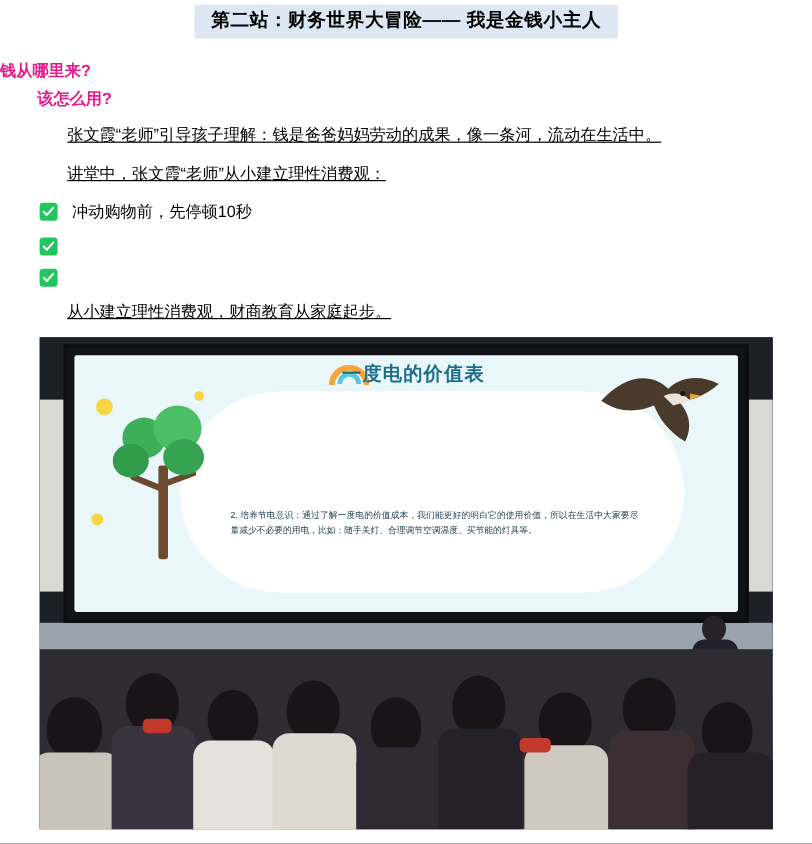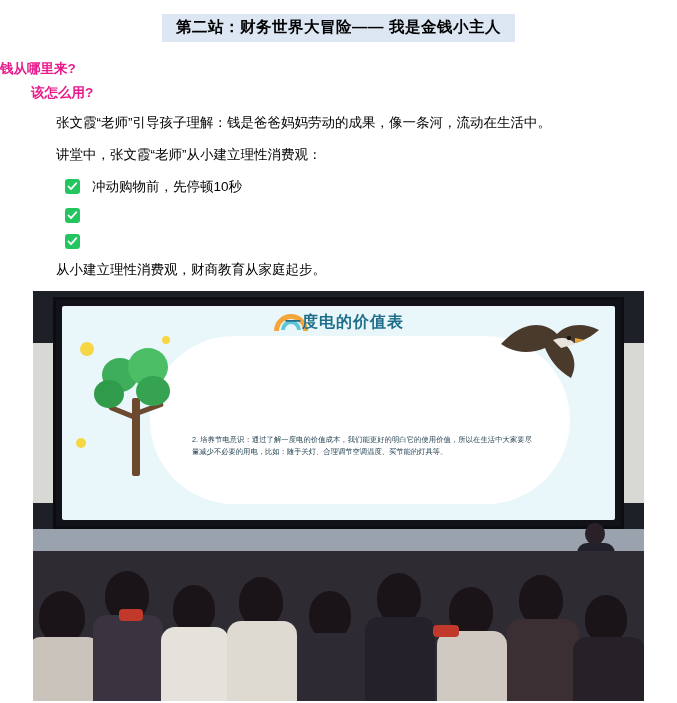--- a/index.html
+++ b/index.html
@@ -20,21 +20,21 @@
     height: 703px;
     box-sizing: border-box;
     padding: 0;
   }
 
   
   .title-row {
     display: flex;
     justify-content: center;
     align-items: center;
-    margin-top: 14px;
+    margin-top: 4px;
   }
   .title-band {
     background: #dce7f3;
     padding: 3px 14px 4px 14px;
     font-size: 15.5px;
     font-weight: bold;
     letter-spacing: 0.5px;
     color: #000;
     white-space: nowrap;
   }
@@ -53,36 +53,36 @@
   }
 
   
   .para {
     font-size: 13.5px;
     line-height: 1.55;
     color: #000;
     margin: 11px 0 0 0;
     padding: 0 38px 0 56px;
     text-align: justify;
+    text-decoration: underline;
   }
 
   
   .checklist {
     margin: 11px 0 0 0;
     padding: 0;
     list-style: none;
   }
   .check-item {
     display: flex;
     align-items: center;
     padding: 0 38px 0 33px;
     margin-bottom: 11px;
     font-size: 13.5px;
     line-height: 1.5;
-    margin-left: 32px;
   }
   .check-box {
     flex: 0 0 auto;
     width: 15px;
     height: 15px;
     border-radius: 3px;
     background: #22c55e;
     margin-right: 12px;
     position: relative;
     display: inline-block;

